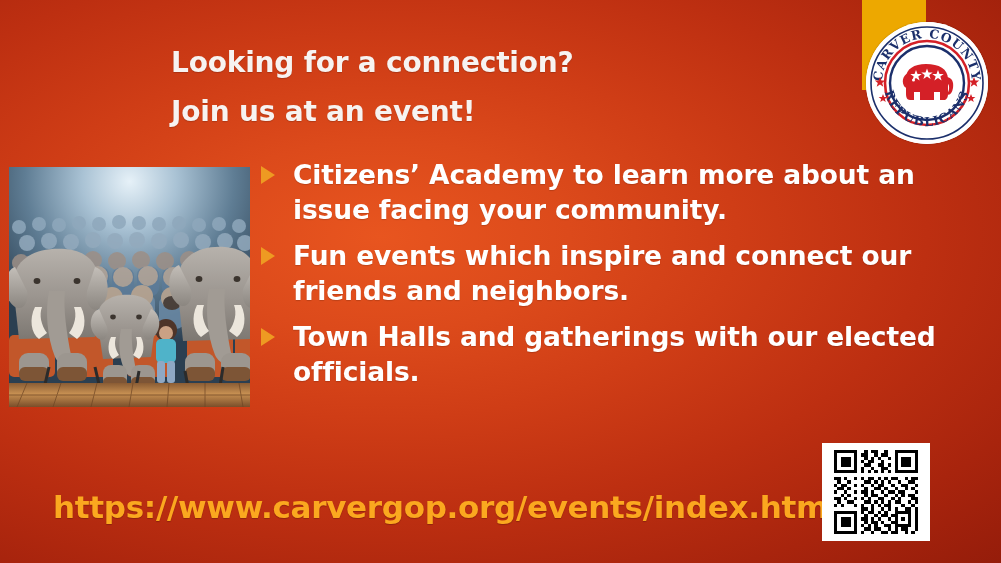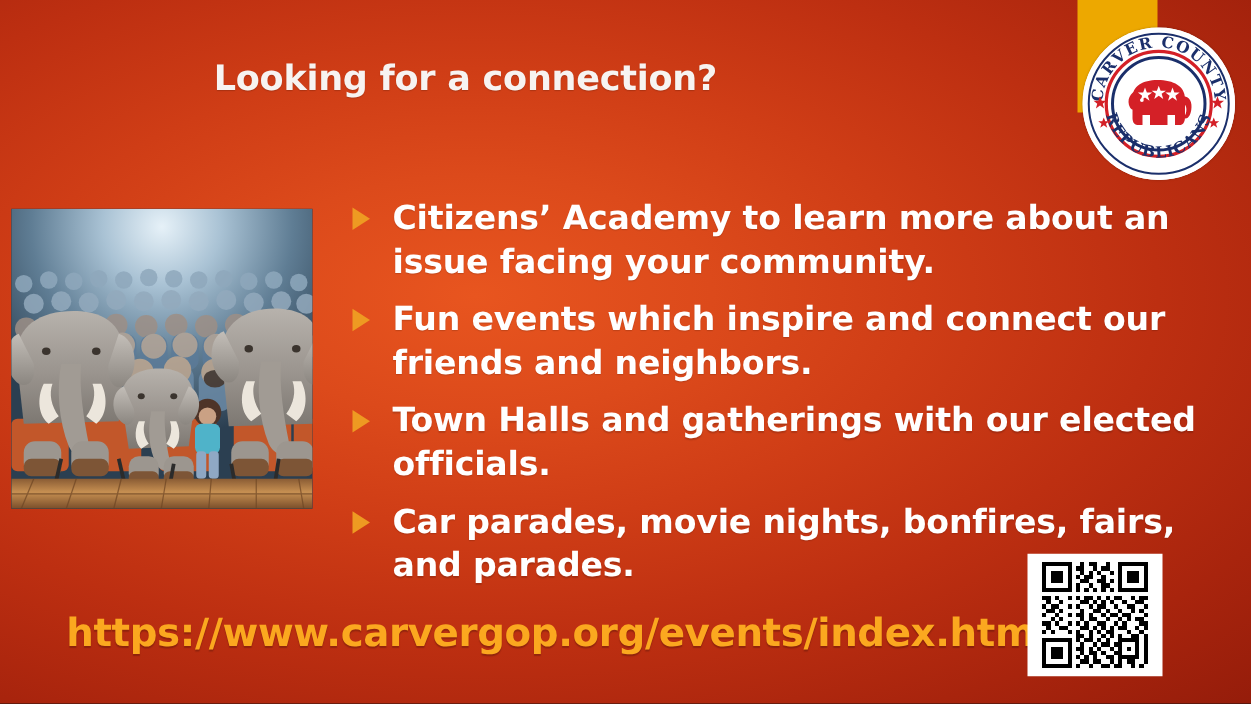--- a/index.html
+++ b/index.html
@@ -70,21 +70,21 @@
     width: 241px;
     height: 240px;
     overflow: hidden;
     background: #2c3b4a;
   }
   .photo svg { display:block; width: 241px; height: 240px; }
 
   
   .bullets {
     position: absolute;
-    left: 282px;
+    left: 261px;
     top: 157px;
     width: 700px;
   }
   .bullet {
     position: relative;
     padding-left: 32px;
     margin-bottom: 11px;
     color: #ffffff;
     font-size: 26.5px;
     line-height: 35px;
@@ -173,20 +173,21 @@
         <polygon points="61,46.5 62.5,50.5 66.7,50.5 63.3,53 64.6,57.1 61,54.5 57.4,57.1 58.7,53 55.3,50.5 59.5,50.5"></polygon>
         <polygon points="72,48 73.5,52 77.7,52 74.3,54.5 75.6,58.6 72,56 68.4,58.6 69.7,54.5 66.3,52 70.5,52"></polygon>
       </g>
 
       <circle cx="47.5" cy="58" r="1.5" fill="#ffffff"></circle>
     </svg>
   </div>
 
   <div class="title">
     <span class="title-line">Looking for a connection?</span>
+    <span class="title-line">Join us at an event!</span>
   </div>
 
   <div class="photo">
     <svg viewBox="0 0 241 240" xmlns="http://www.w3.org/2000/svg">
       <defs>
         <radialGradient id="spot" cx="50%" cy="6%" r="70%">
           <stop offset="0%" stop-color="#e6f1f8"></stop>
           <stop offset="28%" stop-color="#a9c2d4"></stop>
           <stop offset="62%" stop-color="#5f7d94"></stop>
           <stop offset="100%" stop-color="#2b3f51"></stop>
@@ -380,24 +381,20 @@
       <span>Citizens’ Academy to learn more about an issue facing your community.</span>
     </div>
     <div class="bullet">
       <span class="tri"></span>
       <span>Fun events which inspire and connect our friends and neighbors.</span>
     </div>
     <div class="bullet">
       <span class="tri"></span>
       <span>Town Halls and gatherings with our elected officials.</span>
     </div>
-    <div class="bullet">
-      <span class="tri"></span>
-      <span>Car parades, movie nights, bonfires, fairs, and parades.</span>
-    </div>
   </div>
 
   <div class="url">https://www.carvergop.org/events/index.html</div>
 
   <div class="qr">
     <svg viewBox="0 0 29 29" shape-rendering="crispEdges" xmlns="http://www.w3.org/2000/svg">
       <rect width="29" height="29" fill="#ffffff"></rect>
       <g fill="#000000">
 
         <rect x="2" y="2" width="7" height="1"></rect>

